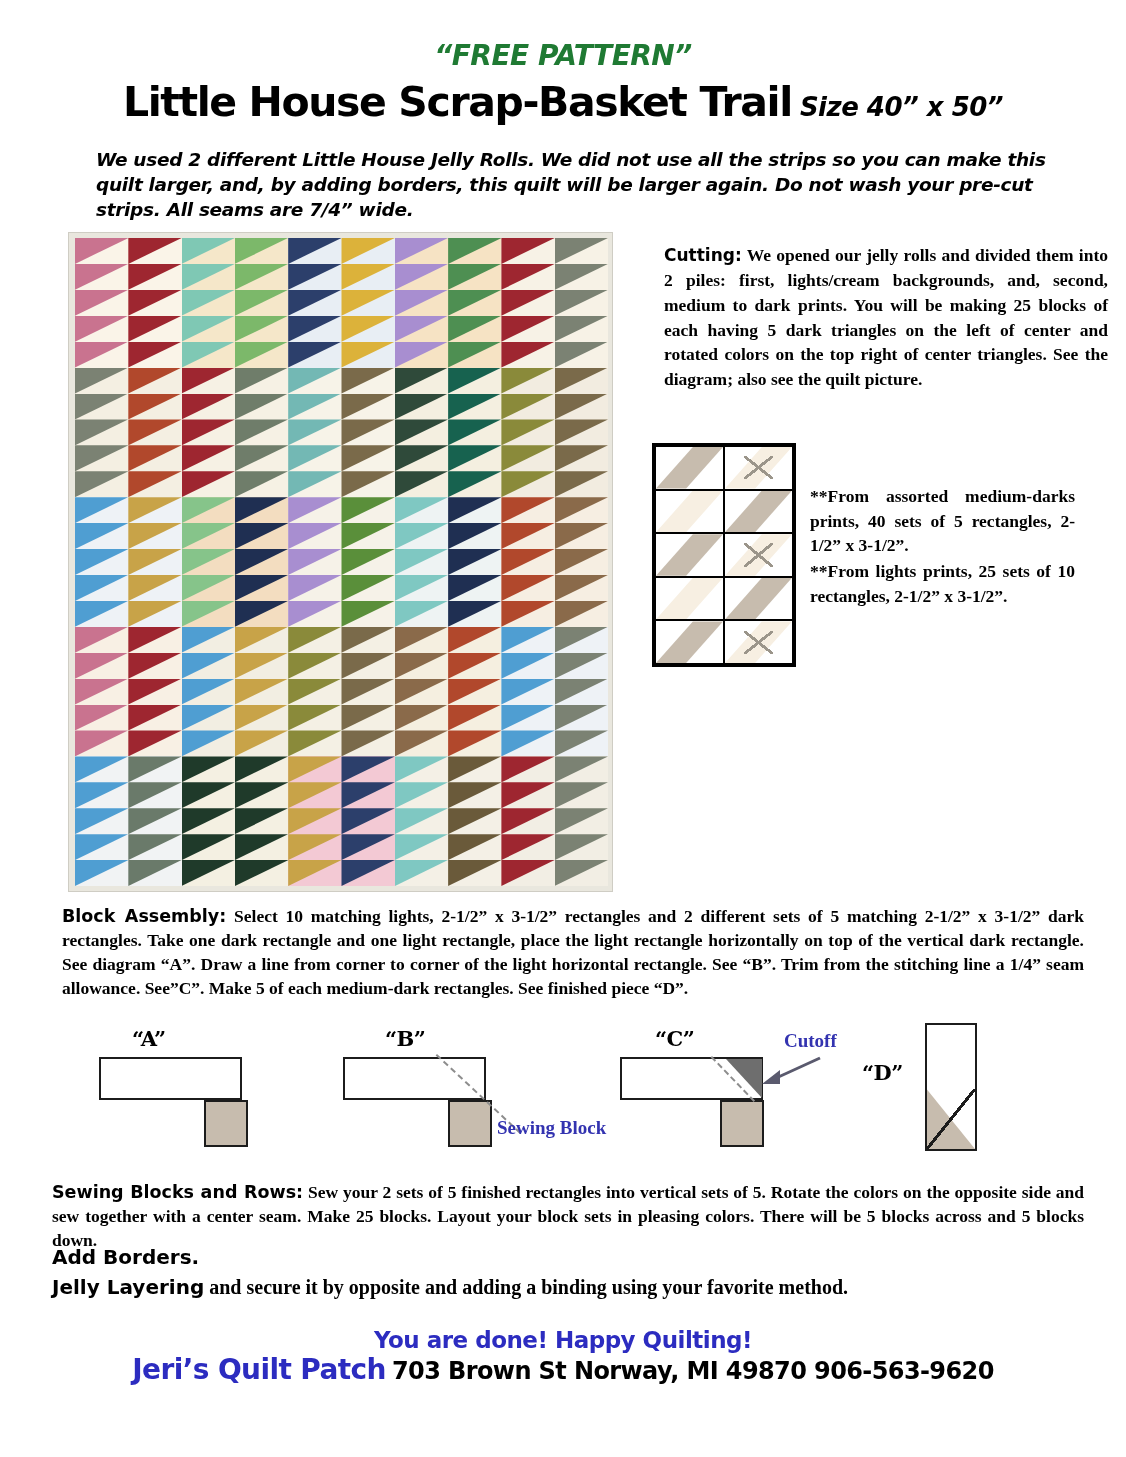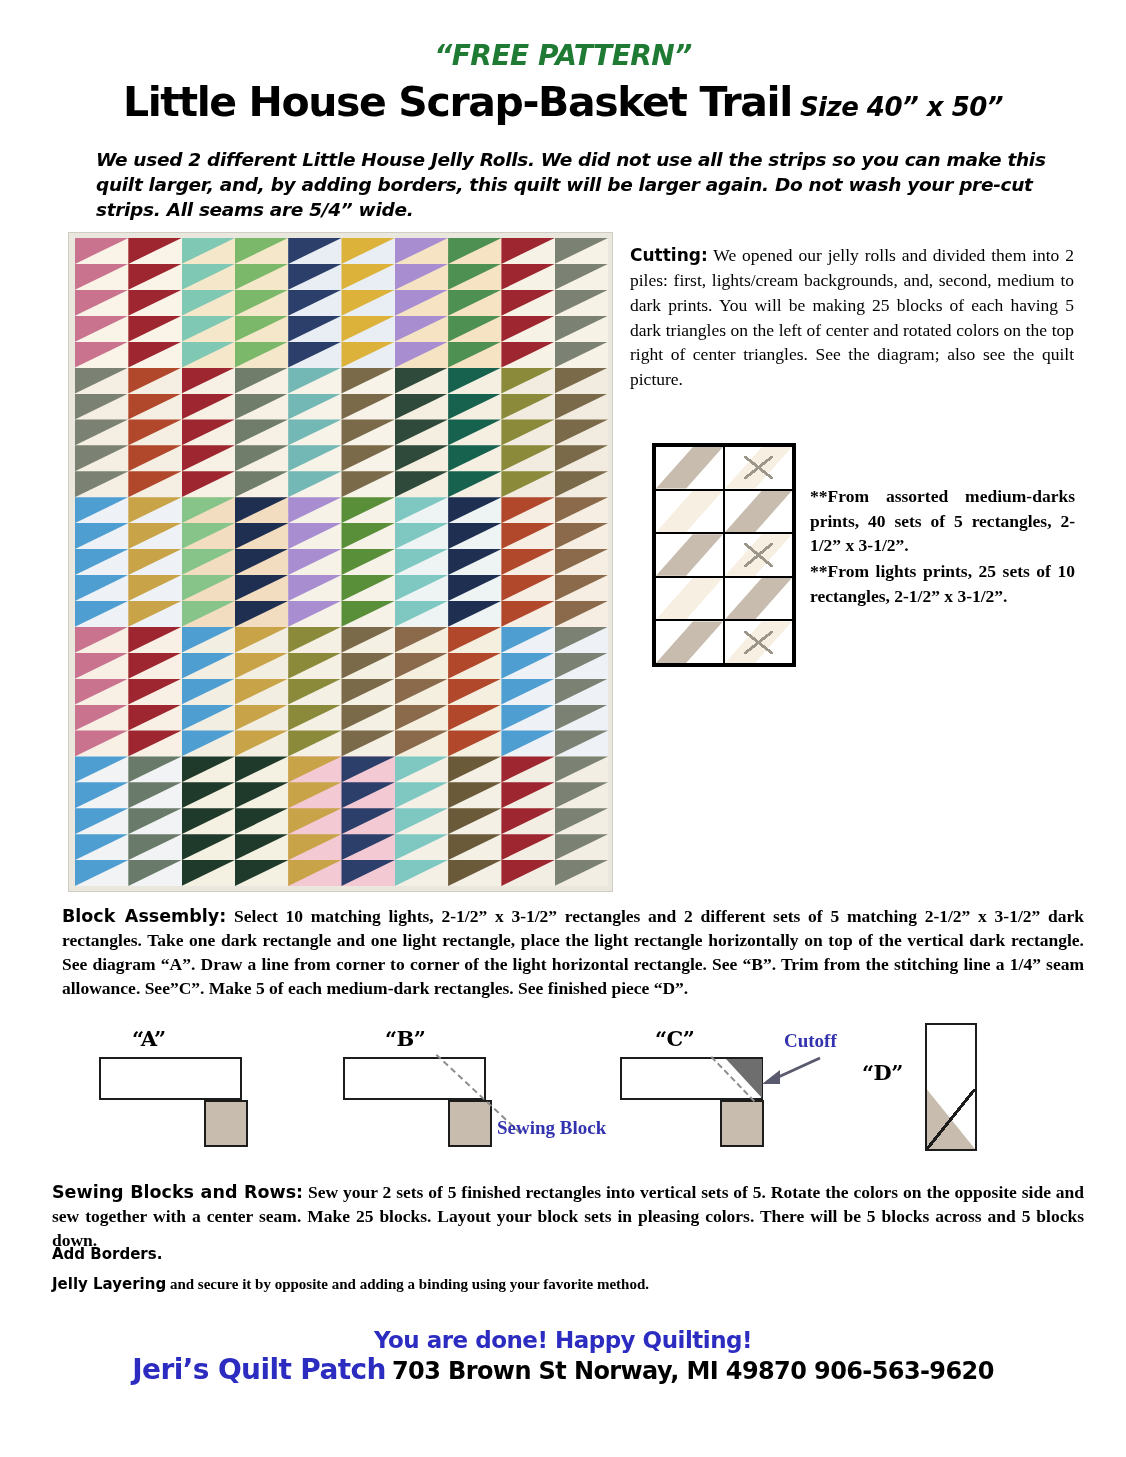--- a/index.html
+++ b/index.html
@@ -89,26 +89,26 @@
     position: absolute;
     left: 0; top: 0; right: 0; bottom: 0;
   }
   
   .tri-l { clip-path: polygon(0 0, 100% 0, 0 100%); }
   .tri-r { clip-path: polygon(0 0, 100% 0, 0 100%); }
 
   
   .cutting {
     position: absolute;
-    left: 630px; top: 243px; width: 444px;
+    left: 664px; top: 243px; width: 444px;
     font-family: "Liberation Serif", serif;
     font-size: 17.5px;
     line-height: 1.42;
     text-align: justify;
-    font-weight: normal;
+    font-weight: bold;
   }
   .cutting b.lead {
     font-family: "DejaVu Sans", sans-serif;
     font-size: 17px;
   }
 
   
   .block-diagram {
     position: absolute;
     left: 652px; top: 443px;
@@ -184,21 +184,21 @@
     text-align: justify;
   }
   .sewing b.lead, .lineitem b.lead {
     font-family: "DejaVu Sans", sans-serif;
   }
   .lineitem {
     position: absolute;
     left: 52px; width: 1032px;
     font-family: "Liberation Serif", serif;
     font-weight: bold;
-    font-size: 15px;
+    font-size: 20px;
   }
   .li-borders { top: 1245px; }
   .li-finish  { top: 1275px; }
 
   
   .footer-line1 {
     position: absolute;
     left: 0; top: 1327px; width: 1126px;
     text-align: center;
     color: #2c2cc0;
@@ -232,21 +232,21 @@
 </style>
 </head>
 <body>
 
 <div class="free-pattern">“FREE PATTERN”</div>
 
 <div class="title-line">
   <span class="title-main">Little House Scrap-Basket Trail</span><span class="title-size">Size 40” x 50”</span>
 </div>
 
-<div class="intro">We used 2 different Little House Jelly Rolls.  We did not use all the strips so you can make this quilt larger, and, by adding borders, this quilt will be larger again.  Do not wash your pre-cut strips. All seams are 5/4” wide.</div>
+<div class="intro">We used 2 different Little House Jelly Rolls.  We did not use all the strips so you can make this quilt larger, and, by adding borders, this quilt will be larger again.  Do not wash your pre-cut strips. All seams are 7/4” wide.</div>
 
 <div class="quilt-photo">
   <div class="quilt-inner">
       <div class="qblock" style="background: rgb(250, 244, 232);">
         <div class="qcell">
           <div class="tri tri-l" style="background: rgb(201, 115, 143);"></div>
         </div>
         <div class="qcell">
           <div class="tri tri-r" style="background: rgb(158, 38, 48);"></div>
         </div>

